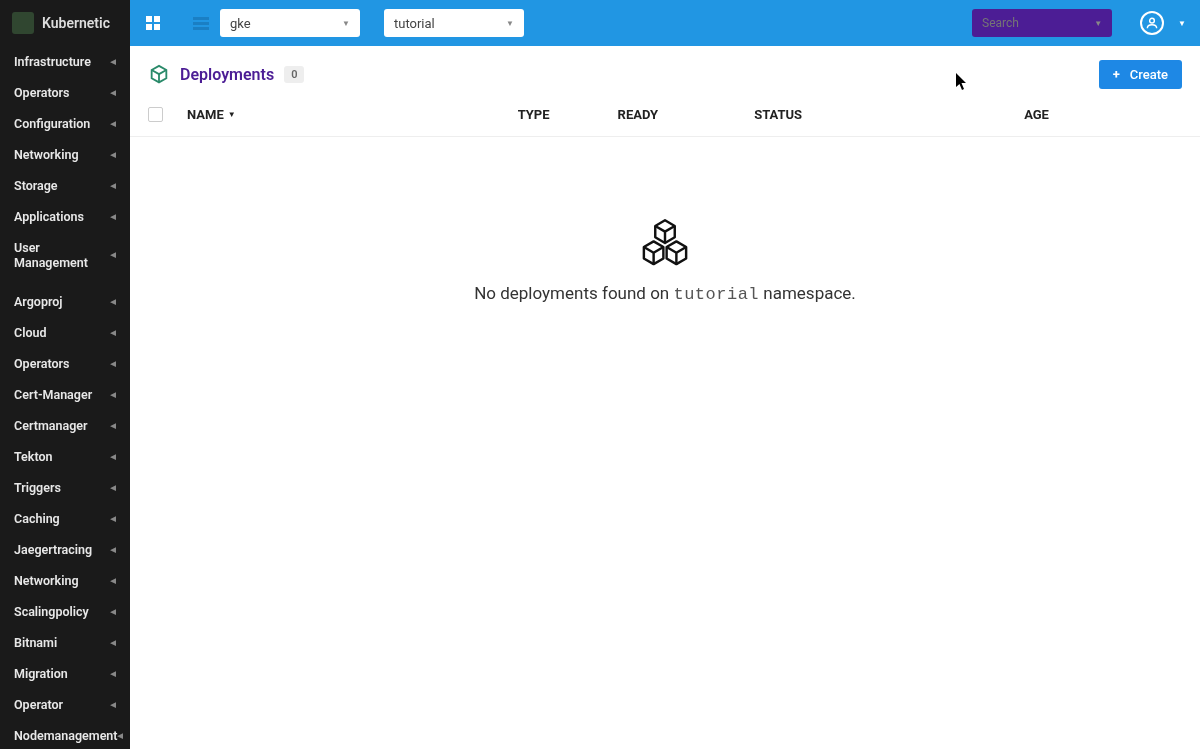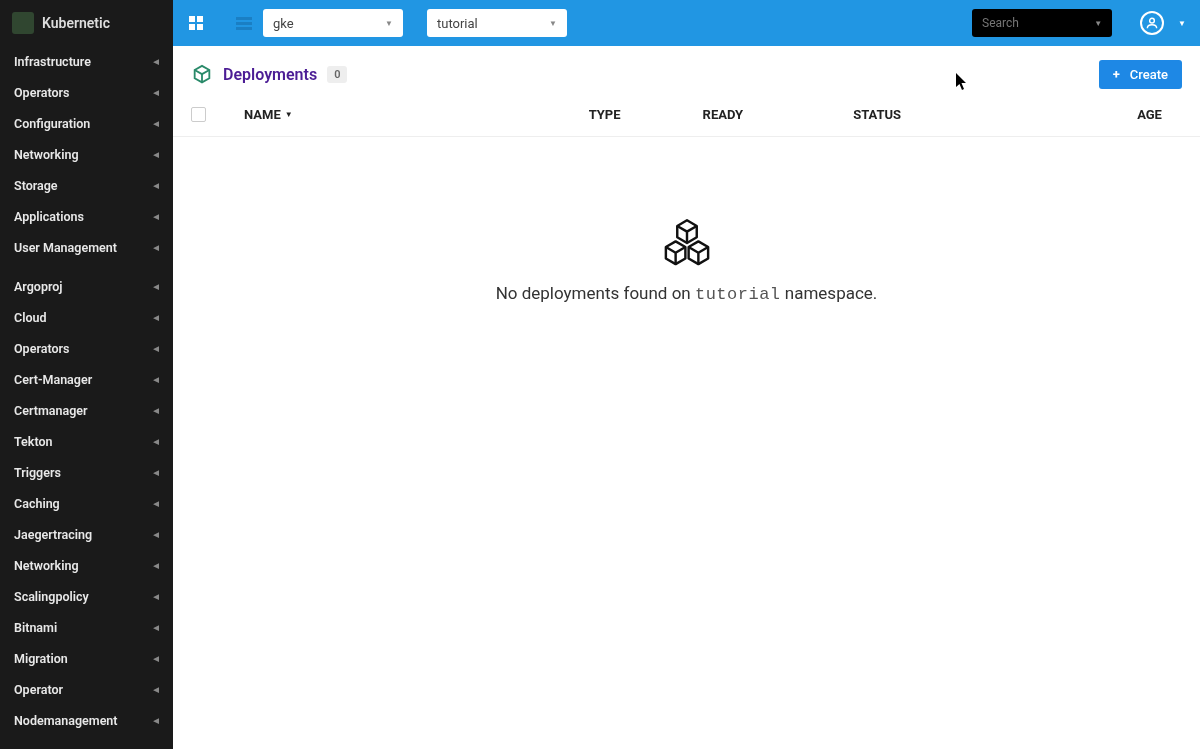--- a/index.html
+++ b/index.html
@@ -1,41 +1,41 @@
 <!DOCTYPE html>
 <html><head>
 <meta charset="utf-8">
 <style>
 * { margin: 0; padding: 0; box-sizing: border-box; font-family: -apple-system, BlinkMacSystemFont, "Segoe UI", Roboto, sans-serif; }
 body { width: 1200px; height: 749px; overflow: hidden; display: flex; background: #fff; }
-.sidebar { width: 173px; background: #1a1a1a; color: #fff; height: 100%; overflow-y: auto; }
+.sidebar { width: 130px; background: #1a1a1a; color: #fff; height: 100%; overflow-y: auto; }
 .logo-section { height: 46px; display: flex; align-items: center; padding: 0 12px; gap: 8px; }
 .logo-icon { width: 22px; height: 22px; background: #3a5a3a; border-radius: 3px; opacity: 0.7; }
 .logo-text { font-size: 14px; font-weight: 600; color: #ddd; }
 .sidebar-item { display: flex; align-items: center; justify-content: space-between; padding: 8px 14px; font-size: 12.5px; font-weight: 600; color: #e8e8e8; cursor: pointer; }
 .sidebar-arrow { font-size: 7px; color: #888; transform: rotate(0deg); }
 .sidebar-gap { height: 8px; }
 .main { flex: 1; display: flex; flex-direction: column; height: 100%; }
 .topbar { height: 46px; background: #2196e3; display: flex; align-items: center; padding: 0 14px; gap: 10px; }
 .topbar-icon { width: 18px; height: 18px; display: flex; align-items: center; justify-content: center; color: #fff; cursor: pointer; }
 .dropdown { background: #fff; border-radius: 3px; height: 28px; display: flex; align-items: center; justify-content: space-between; padding: 0 10px; font-size: 13px; color: #444; min-width: 140px; cursor: pointer; gap: 42px; }
 .dropdown-caret { font-size: 8px; color: #888; }
 .topbar-spacer { flex: 1; }
-.search-box { background: #000000; border-radius: 3px; height: 28px; width: 140px; display: flex; align-items: center; justify-content: space-between; padding: 0 10px; }
+.search-box { background: #4c1d95; border-radius: 3px; height: 28px; width: 140px; display: flex; align-items: center; justify-content: space-between; padding: 0 10px; }
 .search-input { border: none; outline: none; font-size: 12px; color: #999; width: 100%; background: transparent; }
 .user-icon { width: 24px; height: 24px; border: 2px solid #fff; border-radius: 50%; display: flex; align-items: center; justify-content: center; cursor: pointer; margin-left: 18px; }
 .user-icon svg { width: 14px; height: 14px; }
 .user-caret { color: #fff; font-size: 8px; margin-left: 4px; cursor: pointer; }
 .content-header { display: flex; align-items: center; padding: 14px 18px; gap: 10px; }
 .ch-icon { width: 22px; height: 22px; color: #2a8a6a; }
 .ch-title { font-size: 16px; font-weight: 600; color: #4c1d95; }
 .ch-badge { background: #eee; color: #666; font-size: 11px; padding: 2px 7px; border-radius: 3px; font-weight: 600; }
 .ch-spacer { flex: 1; }
 .create-btn { background: #1e88e5; color: #fff; border: none; border-radius: 3px; padding: 7px 14px; font-size: 13px; font-weight: 500; display: flex; align-items: center; gap: 10px; cursor: pointer; }
-.table-header { display: flex; align-items: center; padding: 4px 18px 14px; gap: 26px; border-bottom: 1px solid #eee; }
+.table-header { display: flex; align-items: center; padding: 4px 18px 14px; gap: 12px; border-bottom: 1px solid #eee; }
 .th-checkbox { width: 15px; height: 15px; border: 1.5px solid #ccc; border-radius: 2px; cursor: pointer; }
 .th-col { font-size: 13px; font-weight: 700; color: #222; }
 .th-name { margin-left: 12px; display: flex; align-items: center; gap: 4px; cursor: pointer; }
 .th-type { margin-left: 270px; }
 .th-ready { margin-left: 56px; }
 .th-status { margin-left: 84px; }
 .th-age { margin-left: 210px; }
 .empty-state { display: flex; flex-direction: column; align-items: center; margin-top: 80px; }
 .empty-icon { width: 52px; height: 52px; margin-bottom: 14px; }
 .empty-text { font-size: 17px; font-weight: 400; color: #333; }

